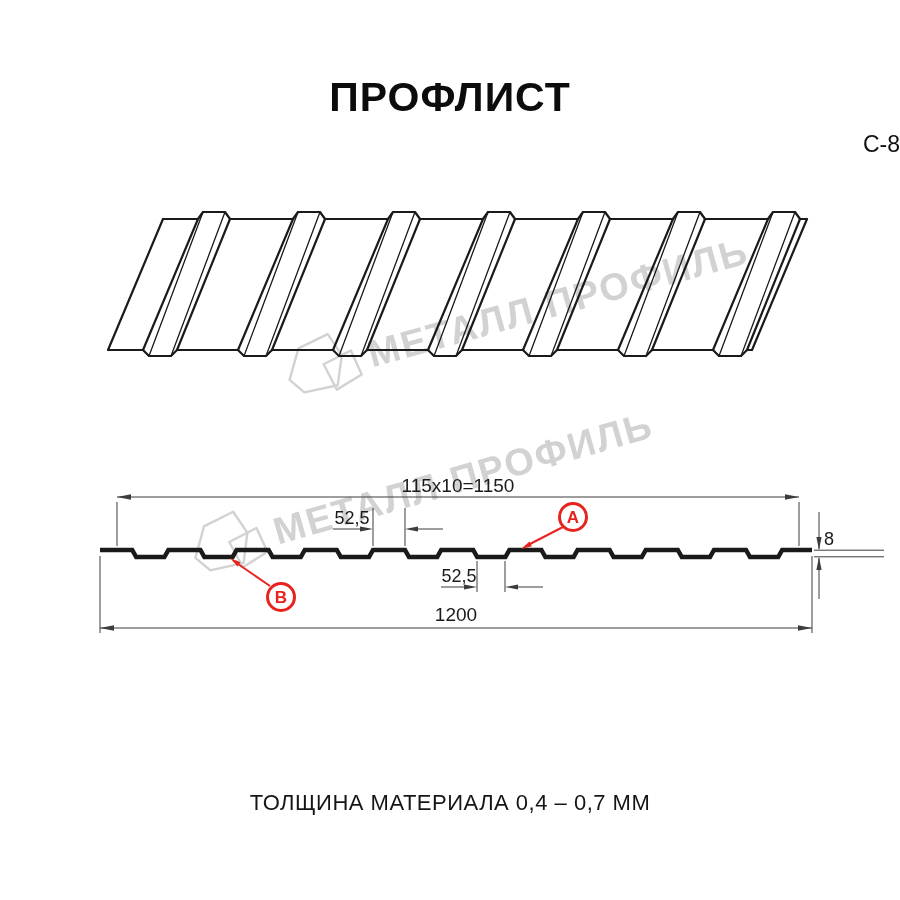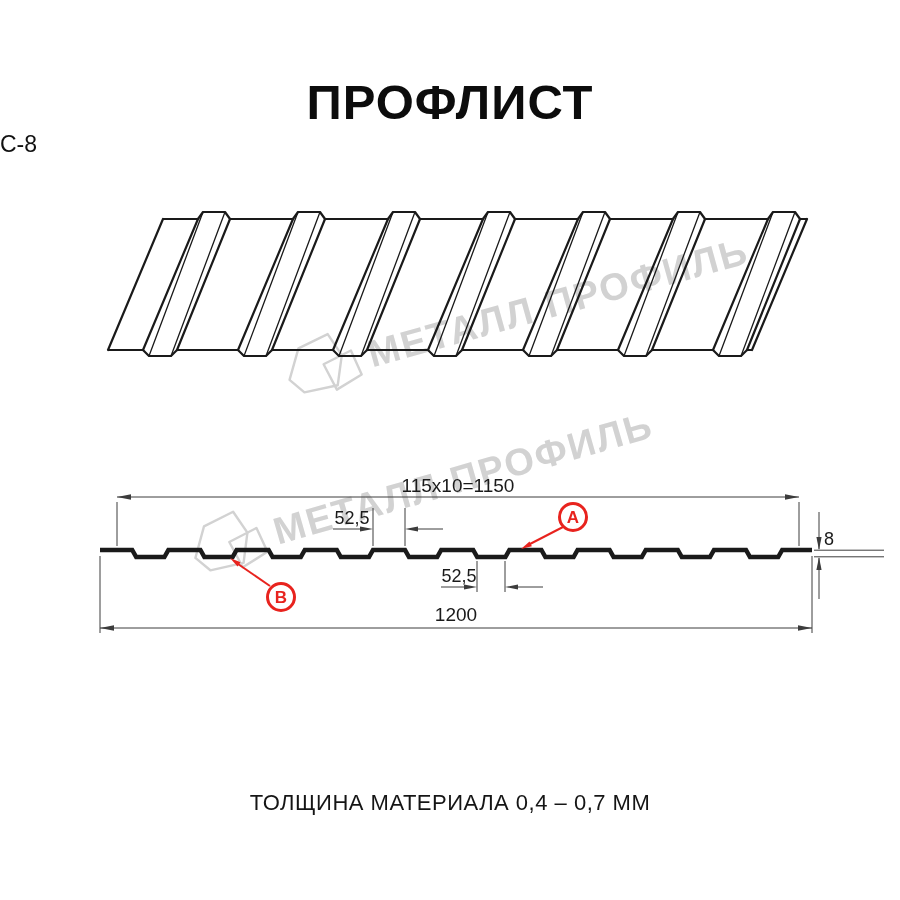--- a/index.html
+++ b/index.html
@@ -1,20 +1,20 @@
 <!DOCTYPE html>
 <html><head>
 <meta charset="utf-8">
 <style>
   html,body{margin:0;padding:0;background:#fff;}
   .page{position:relative;width:900px;height:900px;background:#ffffff;overflow:hidden;
         font-family:"Liberation Sans", sans-serif;}
   .title{position:absolute;top:74px;left:0;width:900px;text-align:center;
-         font-size:49px;font-weight:800;letter-spacing:1px;color:#0c0c0c;}
-  .subtitle{position:absolute;top:131px;left:0;width:900px;text-align:left;
+         font-size:41px;font-weight:800;letter-spacing:1px;color:#0c0c0c;}
+  .subtitle{position:absolute;top:131px;left:0;width:900px;text-align:right;
          font-size:23px;font-weight:500;color:#111;}
   .footer{position:absolute;top:790px;left:0;width:900px;text-align:center;
          font-size:22px;font-weight:400;letter-spacing:.5px;color:#151515;}
   svg.draw{position:absolute;left:0;top:0;}
   .wm-text{font-size:38px;font-weight:700;letter-spacing:2px;fill:#d2d2d2;}
   .wm-shape{fill:none;stroke:#d2d2d2;stroke-width:2.4;stroke-linejoin:round;}
   .sheet{fill:none;stroke:#1a1a1a;stroke-width:2.2;stroke-linejoin:round;stroke-linecap:round;}
   .sheet-thin{fill:none;stroke:#1a1a1a;stroke-width:1.3;stroke-linecap:round;}
   .profile{fill:none;stroke:#1a1a1a;stroke-width:4.5;stroke-linejoin:miter;}
   .dim{stroke:#3c3c3c;stroke-width:1;fill:none;}

